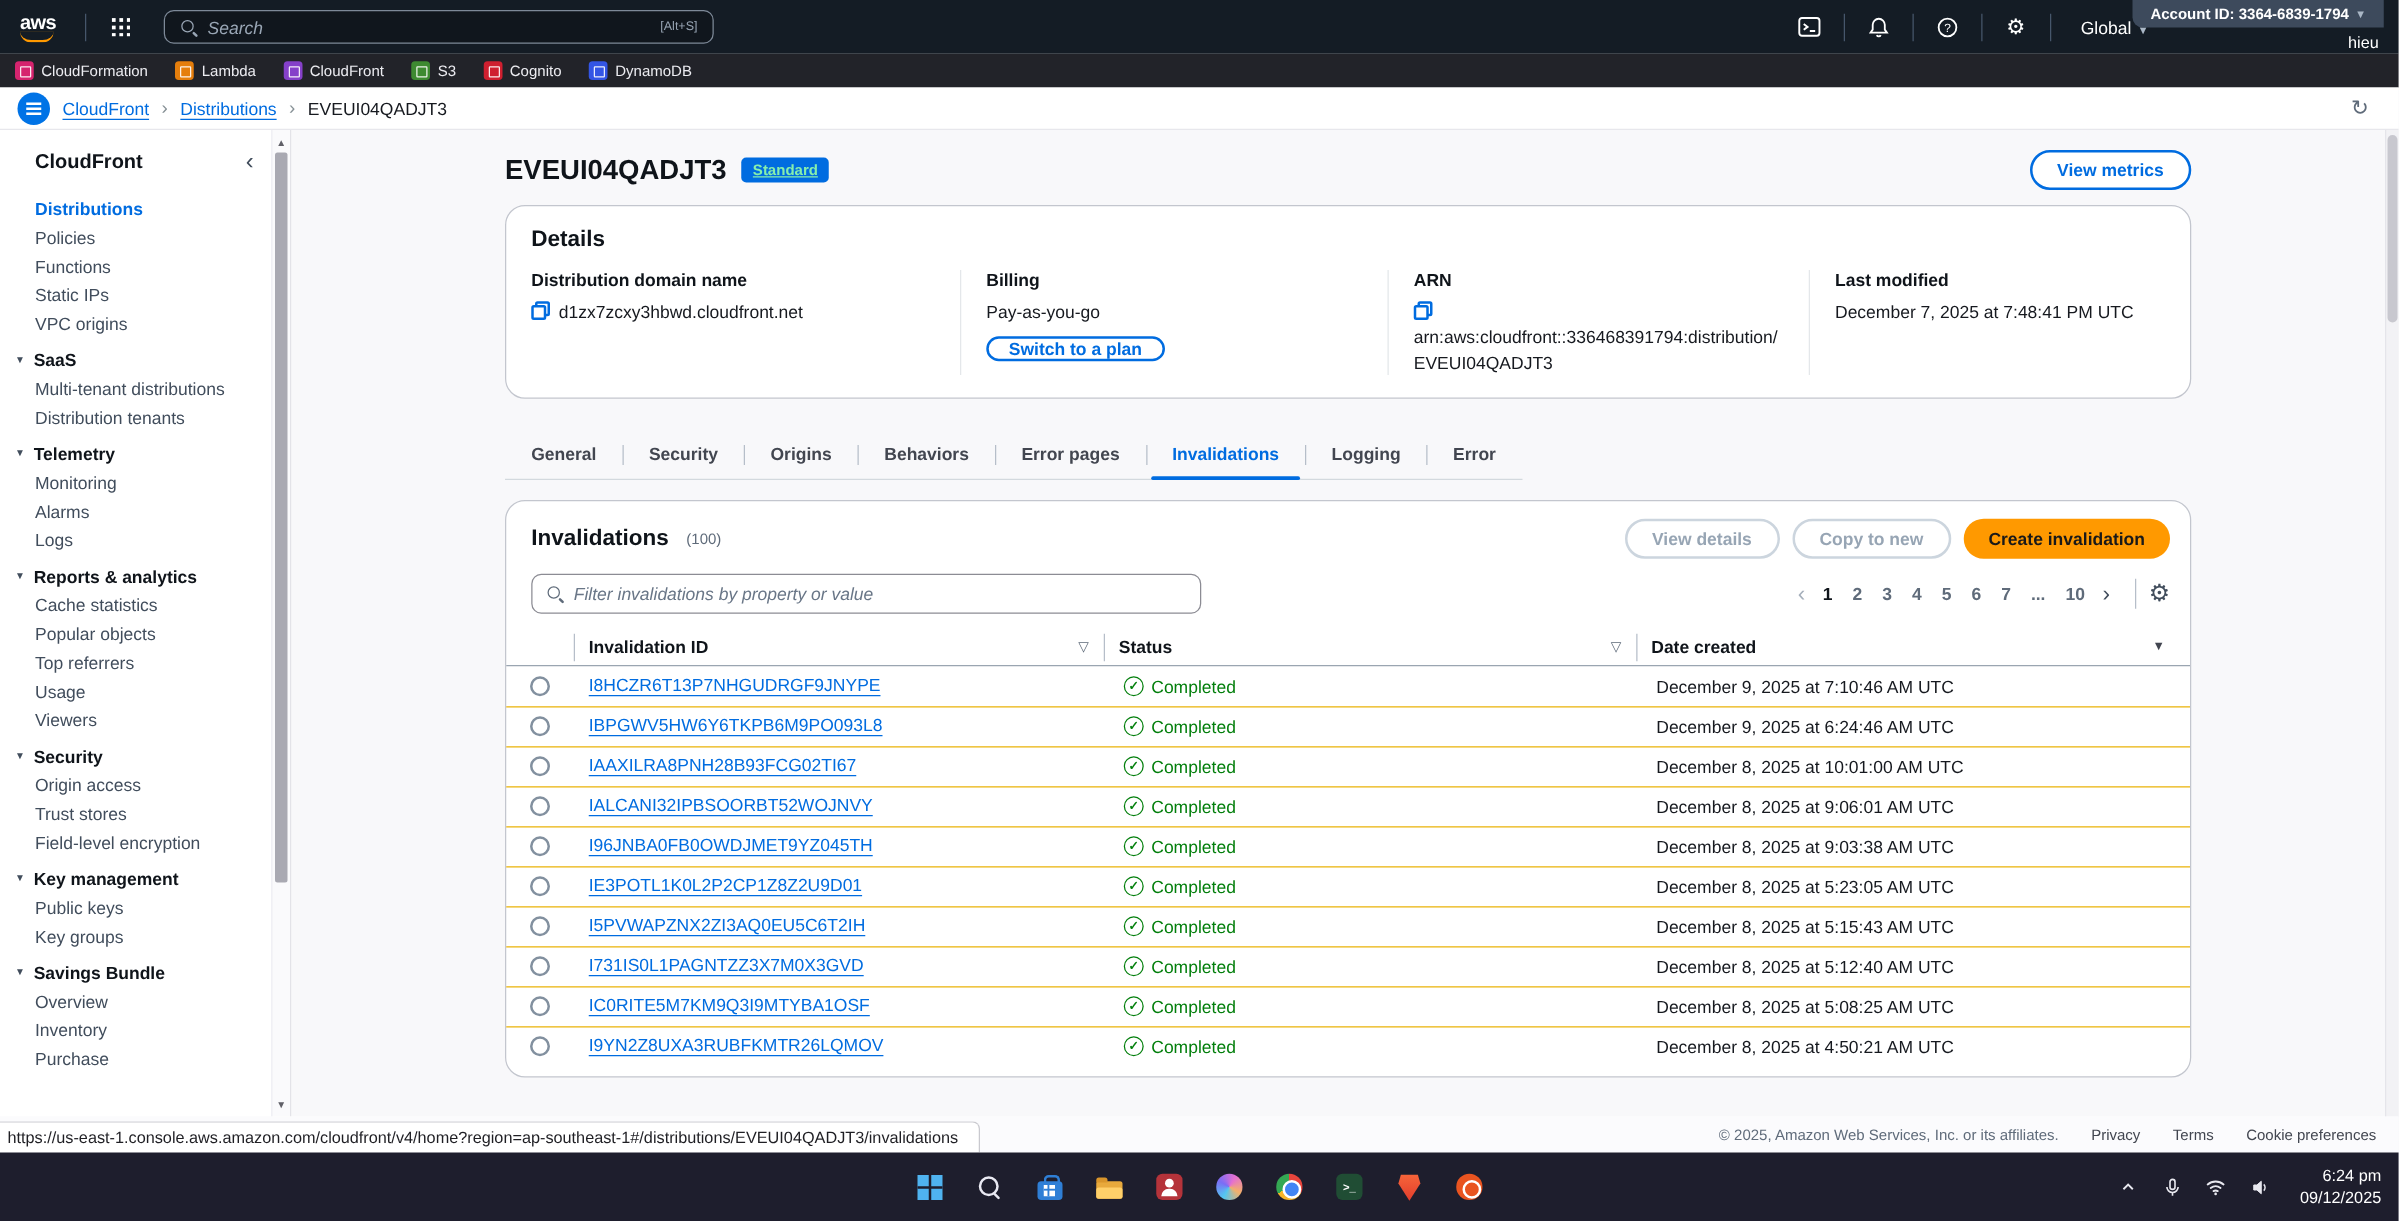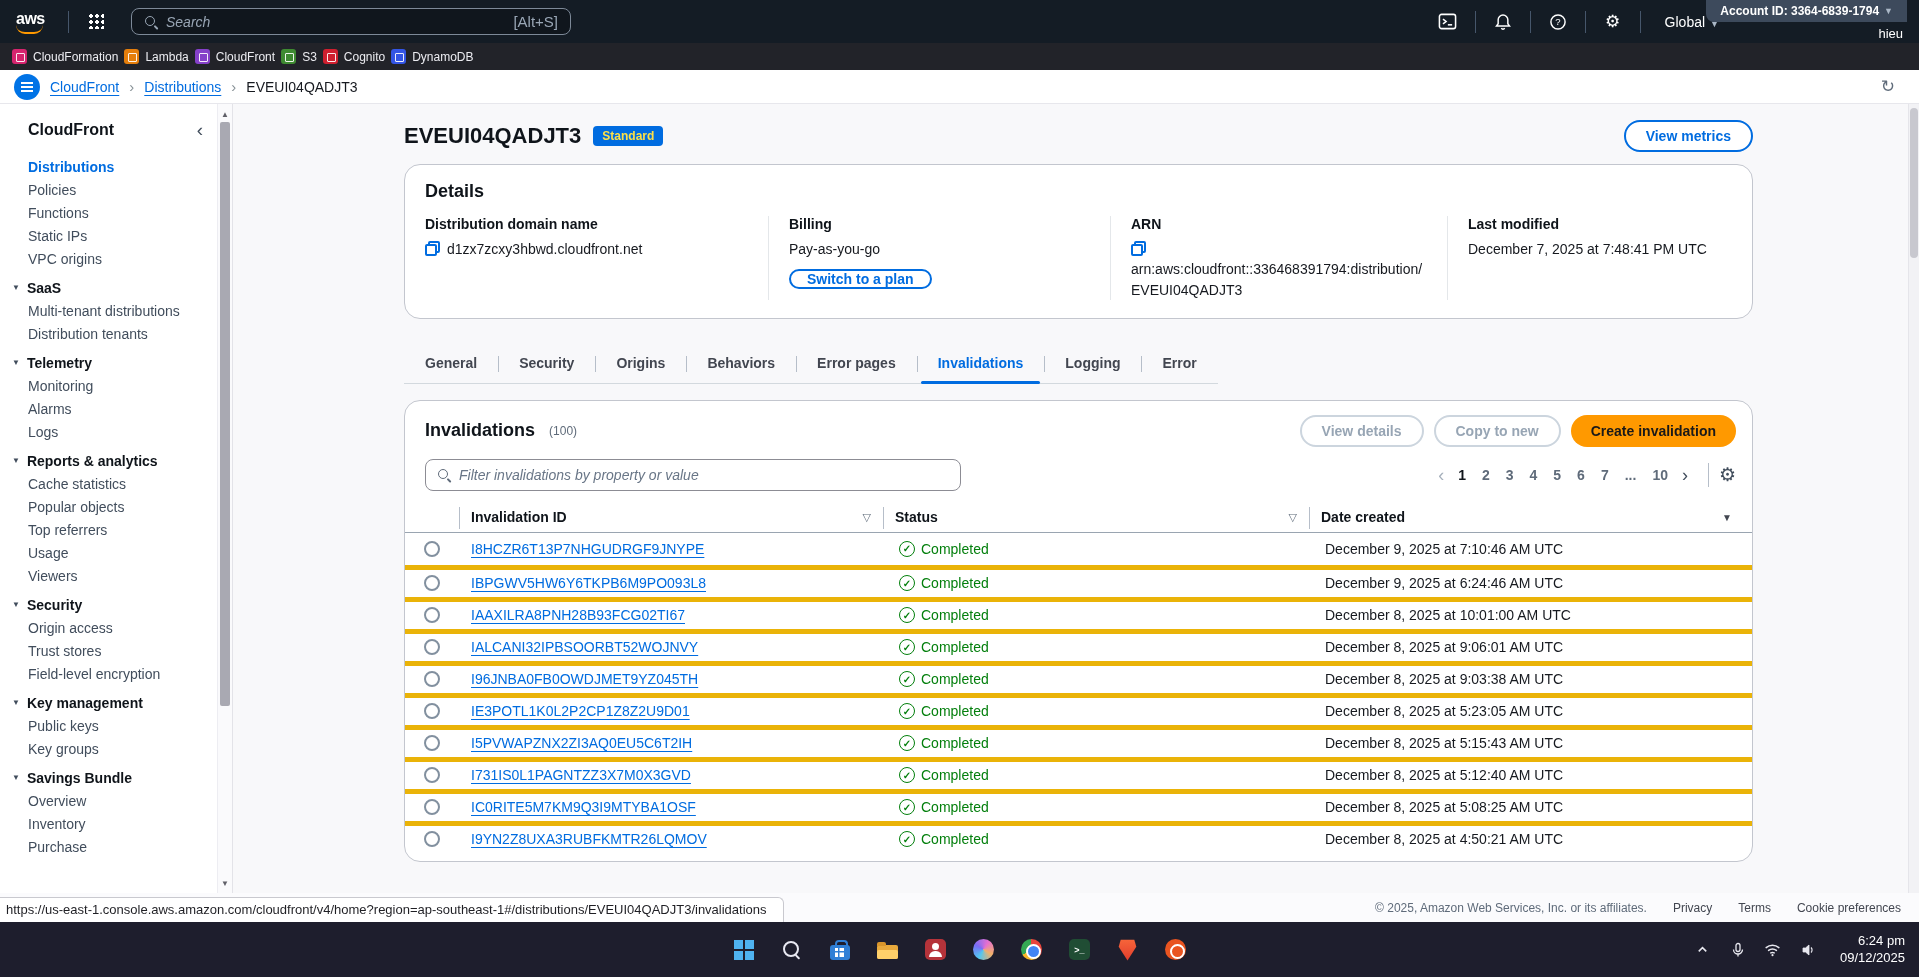--- a/index.html
+++ b/index.html
@@ -8,35 +8,35 @@
 
   
   .topbar { height:43px; background:#141c25; display:flex; align-items:center; position:relative; color:#fff; }
   .aws-logo { margin-left:16px; width:38px; position:relative; }
   .aws-logo .txt { font-size:16px; font-weight:bold; letter-spacing:-0.5px; color:#fff; }
   .aws-logo .smile { width:27px; height:9px; border-bottom:2.5px solid #ff9900; border-radius:0 0 14px 14px; margin-top:-3px; }
   .tb-div { width:1px; height:22px; background:#46566b; margin:0 14px; }
   .grid-ic { width:15px; height:15px; background-image:radial-gradient(#fff 1.6px, transparent 1.8px); background-size:6px 6px; background-position:-1px -1px; }
   .tb-search { margin-left:22px; width:440px; height:27px; background:#10161d; border:1px solid #7d8998; border-radius:8px; display:flex; align-items:center; padding:0 12px; gap:8px; }
   .tb-search .ph { font-style:italic; color:#99a6b5; font-size:14px; flex:1; }
-  .tb-search .sc { color:#99a6b5; font-size:15px; }
+  .tb-search .sc { color:#99a6b5; font-size:10px; }
   .mag { position:relative; width:14px; height:14px; display:inline-block; flex:none; }
   .mag::before { content:""; position:absolute; left:1px; top:1px; width:8px; height:8px; border:1.7px solid #99a6b5; border-radius:50%; }
   .mag::after { content:""; position:absolute; left:10.5px; top:10.5px; width:5px; height:1.7px; background:#99a6b5; transform:rotate(45deg); transform-origin:0 0; border-radius:1px; }
   .mag.dark::before { border-color:#5f6b7a; } .mag.dark::after { background:#5f6b7a; }
   .tb-right { position:absolute; right:200px; top:0; height:43px; display:flex; align-items:center; }
   .tb-icon { width:26px; height:26px; display:flex; align-items:center; justify-content:center; }
   .tb-gear { font-size:17px; color:#fff; }
   .tb-region { font-size:14px; color:#fff; margin-left:10px; white-space:nowrap; }
   .caret-dn { font-size:9px; color:#aab7c6; margin-left:5px; }
   .account-box { position:absolute; top:0; right:12px; height:22px; background:#3d4a5c; border-radius:0 0 0 8px; display:flex; align-items:center; padding:0 14px; font-size:12px; font-weight:bold; color:#fff; }
   .tb-user { position:absolute; top:26px; right:16px; font-size:13px; color:#fff; }
 
   
-  .bookmarks { height:27px; background:#222329; display:flex; align-items:center; padding-left:12px; gap:6px; }
+  .bookmarks { height:27px; background:#222329; display:flex; align-items:center; padding-left:12px; gap:22px; }
   .bm { display:flex; align-items:center; gap:6px; }
   .bm-ic { width:15px; height:15px; border-radius:3px; position:relative; }
   .bm-ic::after { content:""; position:absolute; left:4px; top:4px; width:7px; height:7px; border:1.5px solid rgba(255,255,255,.9); border-radius:1px; }
   .bmc0{background:#d6246e}.bmc1{background:#e57e0c}.bmc2{background:#8540c9}.bmc3{background:#3e8a31}.bmc4{background:#cf1f2f}.bmc5{background:#3355e5}
   .bm-label { font-size:12px; color:#ececf1; }
 
   
   .crumbbar { height:34px; background:#fff; border-bottom:1px solid #e7e7ec; display:flex; align-items:center; padding:0 16px 0 14px; gap:10px; position:relative; }
   .burger { width:26px; height:26px; border-radius:50%; background:#0073e6; position:relative; flex:none; }
   .burger::before { content:""; position:absolute; left:7px; top:12px; width:12px; height:2px; background:#fff; box-shadow:0 -4px 0 #fff, 0 4px 0 #fff; }
@@ -62,21 +62,21 @@
   .side-scroll .thumb { position:absolute; left:2px; top:18px; width:10px; height:74%; background:#a9a9b2; border-radius:2px; }
 
   .main { flex:1; position:relative; overflow:hidden; }
   .content { width:1349px; margin-left:171px; }
   .page-scroll { position:absolute; right:0; top:104px; width:11px; height:789px; background:#f2f2f5; border-left:1px solid #e5e5ea; }
   .page-scroll .thumb { position:absolute; top:4px; left:1px; width:8px; height:150px; background:#c8c8cf; border-radius:4px; }
 
   
   .page-head { margin-top:16px; display:flex; align-items:center; }
   .page-title { font-size:22px; font-weight:bold; color:#0f141a; }
-  .badge { margin-left:12px; background:#006ce0; color:#fde047; font-size:12px; font-weight:bold; padding:3px 9px; border-radius:4px; }
+  .badge { margin-left:12px; background:#006ce0; color:#86efac; font-size:12px; font-weight:bold; padding:3px 9px; border-radius:4px;text-decoration:underline; }
   .btn { display:inline-flex; align-items:center; justify-content:center; height:32px; border-radius:16px; font-weight:bold; font-size:14px; padding:0 20px; background:#fff; border:2px solid #006ce0; color:#006ce0; white-space:nowrap; }
   .btn.sm { height:20px; padding:0 16px; }
   .btn.disabled { border-color:#ccd5de; color:#97a5b4; }
   .btn.primary { background:#ff9900; border:none; color:#191919; }
   .spacer { flex:1; }
 
   
   .card { background:#fff; border:1px solid #c3c6ce; border-radius:16px; }
   .details-card { margin-top:12px; padding:16px 20px 18px; }
   .card-h { font-size:18px; font-weight:bold; color:#0f141a; }
@@ -116,21 +116,21 @@
 
   
   .table { margin-top:12px; }
   .thead, .trow { display:grid; grid-template-columns:54px 424px 426px 1fr; align-items:center; }
   .thead { height:30px; border-bottom:1px solid #9aa5b1; }
   .hcell { display:flex; align-items:center; height:100%; padding:0 12px; position:relative; font-size:14px; font-weight:bold; color:#0f141a; }
   .hcell.bdr::before { content:""; position:absolute; left:0; top:4px; height:22px; width:1px; background:#b6bec9; }
   .funnel { font-size:11px; color:#5f6b7a; font-weight:normal; }
   .sort-dn { font-size:10px; color:#424650; margin-right:8px; }
   .trow { height:32px; }
-  .trow + .trow { border-top:5px solid #eab308; }
+  .trow + .trow { border-top:1px solid #eab308; }
   .cell-sel { display:flex; justify-content:center; }
   .radio { width:16px; height:16px; border:2px solid #82909f; border-radius:50%; background:#fff; display:inline-block; }
   .id-link { margin-left:12px; font-size:14px; color:#006ce0; text-decoration:underline; text-underline-offset:2.5px; }
   .cell-status { display:flex; align-items:center; gap:6px; padding-left:16px; }
   .ok-ic { width:16px; height:16px; border-radius:50%; border:1.8px solid #037f0c; color:#037f0c; font-size:10px; font-weight:bold; display:inline-flex; align-items:center; justify-content:center; }
   .ok-txt { font-size:14px; color:#037f0c; }
   .cell-date { padding-left:16px; font-size:14px; color:#16191f; }
 
   
   .statusrow { height:29px; display:flex; align-items:flex-end; justify-content:space-between; background:#fbfbfd; }

